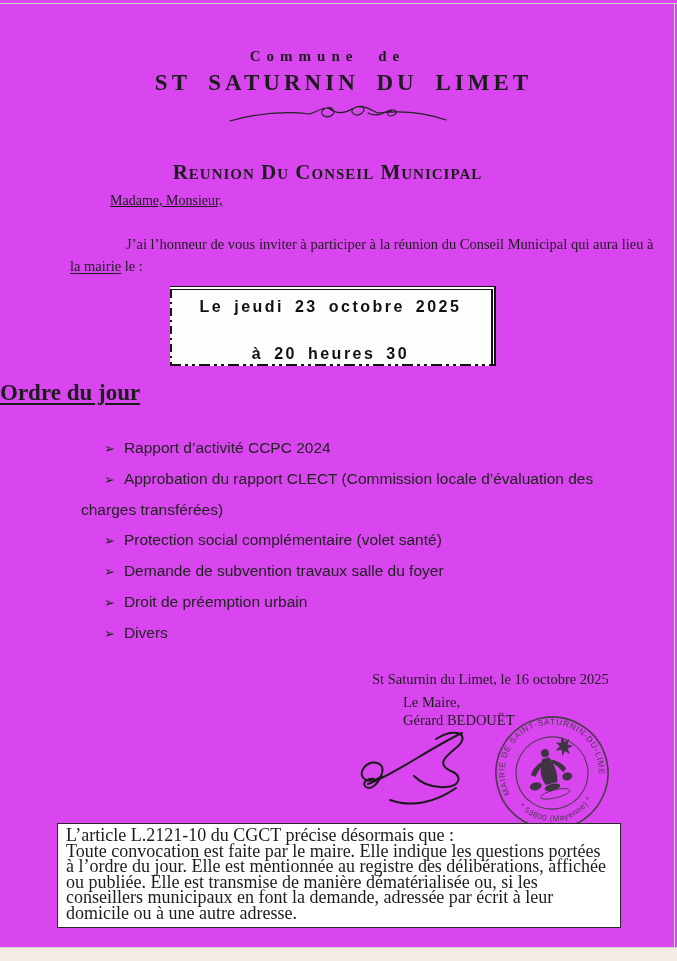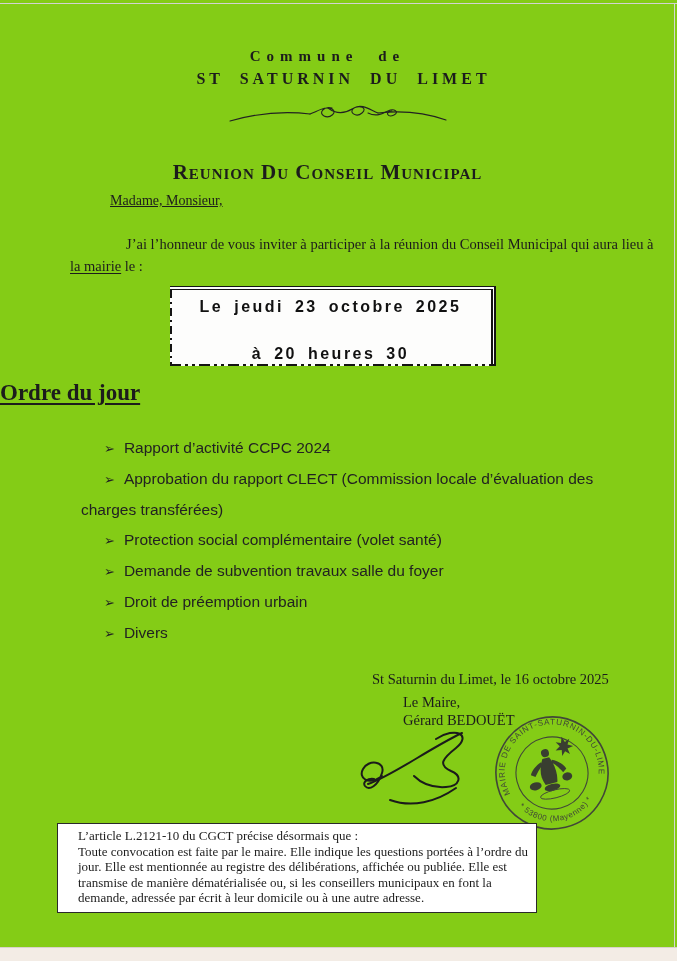--- a/index.html
+++ b/index.html
@@ -1,33 +1,33 @@
 <!DOCTYPE html>
 <html><head>
 <meta charset="utf-8">
 <style>
   html,body{margin:0;padding:0;background:#ffffff;}
   .page{
-    position:relative;width:677px;height:961px;background:#84cc16;
+    position:relative;width:677px;height:961px;background:#d946ef;
     font-family:"Liberation Serif", serif;color:#1c1c1c;overflow:hidden;
   }
   
   .edge-top{position:absolute;left:0;right:0;top:3px;height:1px;background:#d2d2d2;}
   .edge-right{position:absolute;top:4px;bottom:12px;right:2px;width:1px;background:#d6d6d6;}
   .edge-bottom-line{position:absolute;left:0;right:0;top:947px;height:1px;background:#d9d2ca;}
   .edge-bottom-strip{position:absolute;left:0;right:0;top:948px;height:13px;background:#f3ece5;}
 
   
   .commune-line{
     position:absolute;left:0;right:22px;top:48px;text-align:center;
     font-weight:bold;font-size:15px;letter-spacing:6px;word-spacing:10px;
   }
   .commune-name{
     position:absolute;left:0;right:22px;top:70px;text-align:center;
-    font-weight:bold;font-size:16px;letter-spacing:4px;word-spacing:8px;padding-left:32px;
+    font-weight:bold;font-size:23px;letter-spacing:4px;word-spacing:8px;padding-left:32px;
   }
   .flourish{position:absolute;left:228px;top:100px;}
 
   .doc-title{
     position:absolute;left:0;right:22px;top:160px;text-align:center;
     font-weight:bold;font-size:21px;font-variant:small-caps;letter-spacing:1px;
   }
 
   .salutation{position:absolute;left:110px;top:193px;font-size:14px;text-decoration:underline;}
   .intro{position:absolute;left:70px;top:233px;width:600px;font-size:14.5px;line-height:22px;}
@@ -65,23 +65,23 @@
   .agenda .bullet{margin-right:9px;font-size:13px;}
 
   .closing-place-date{position:absolute;left:372px;top:671px;font-size:14.5px;}
   .closing-role{position:absolute;left:403px;top:694px;font-size:14.5px;}
   .closing-name{position:absolute;left:403px;top:712px;font-size:14.5px;}
 
   .signature{position:absolute;left:352px;top:726px;}
   .stamp{position:absolute;left:486px;top:712px;opacity:.92;}
 
   .footer-note{
-    position:absolute;left:57px;top:823px;width:480px;box-sizing:border-box;
-    border:1px solid #2a2a2a;padding:4px 8px 6px 20px;
-    font-size:13px;line-height:15.5px;background:#fff;
+    position:absolute;left:57px;top:823px;width:564px;box-sizing:border-box;
+    border:1px solid #2a2a2a;padding:4px 8px 6px 8px;
+    font-size:18px;line-height:15.5px;background:#fff;
   }
 </style>
 </head>
 <body>
 
 <div class="page">
 
   <div class="edge-top"></div>
   <div class="edge-right"></div>
   <div class="edge-bottom-line"></div>

